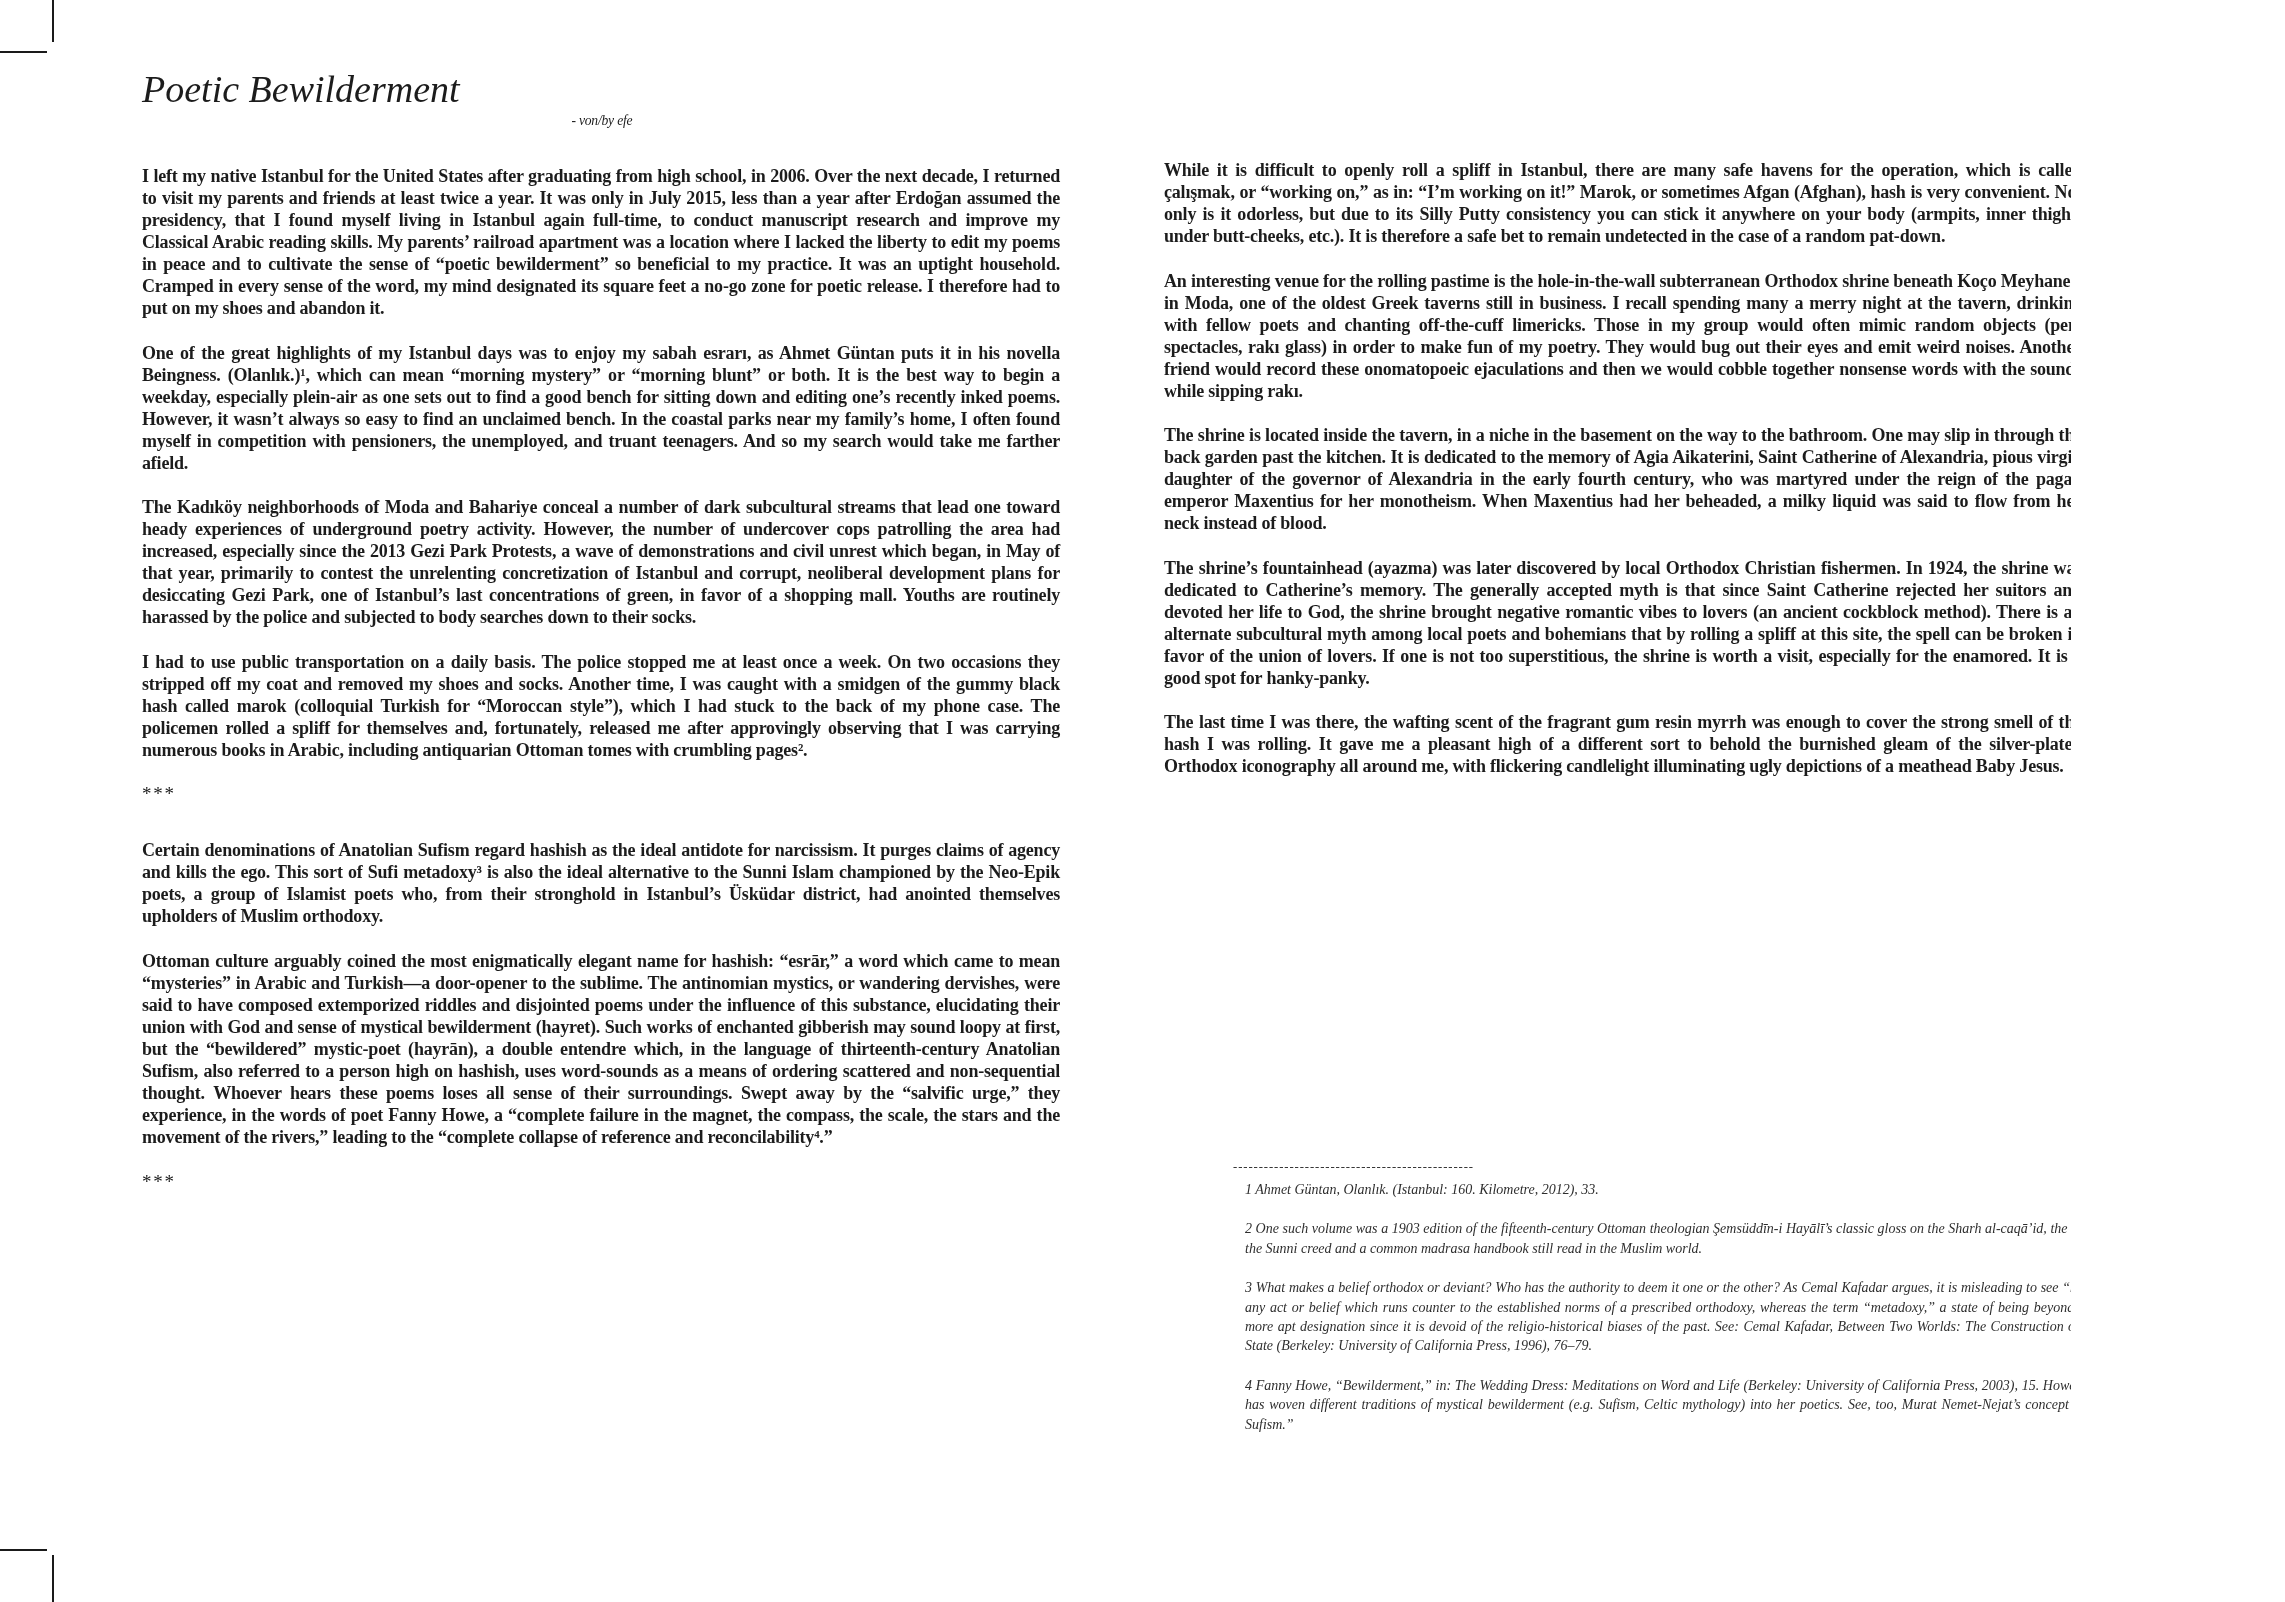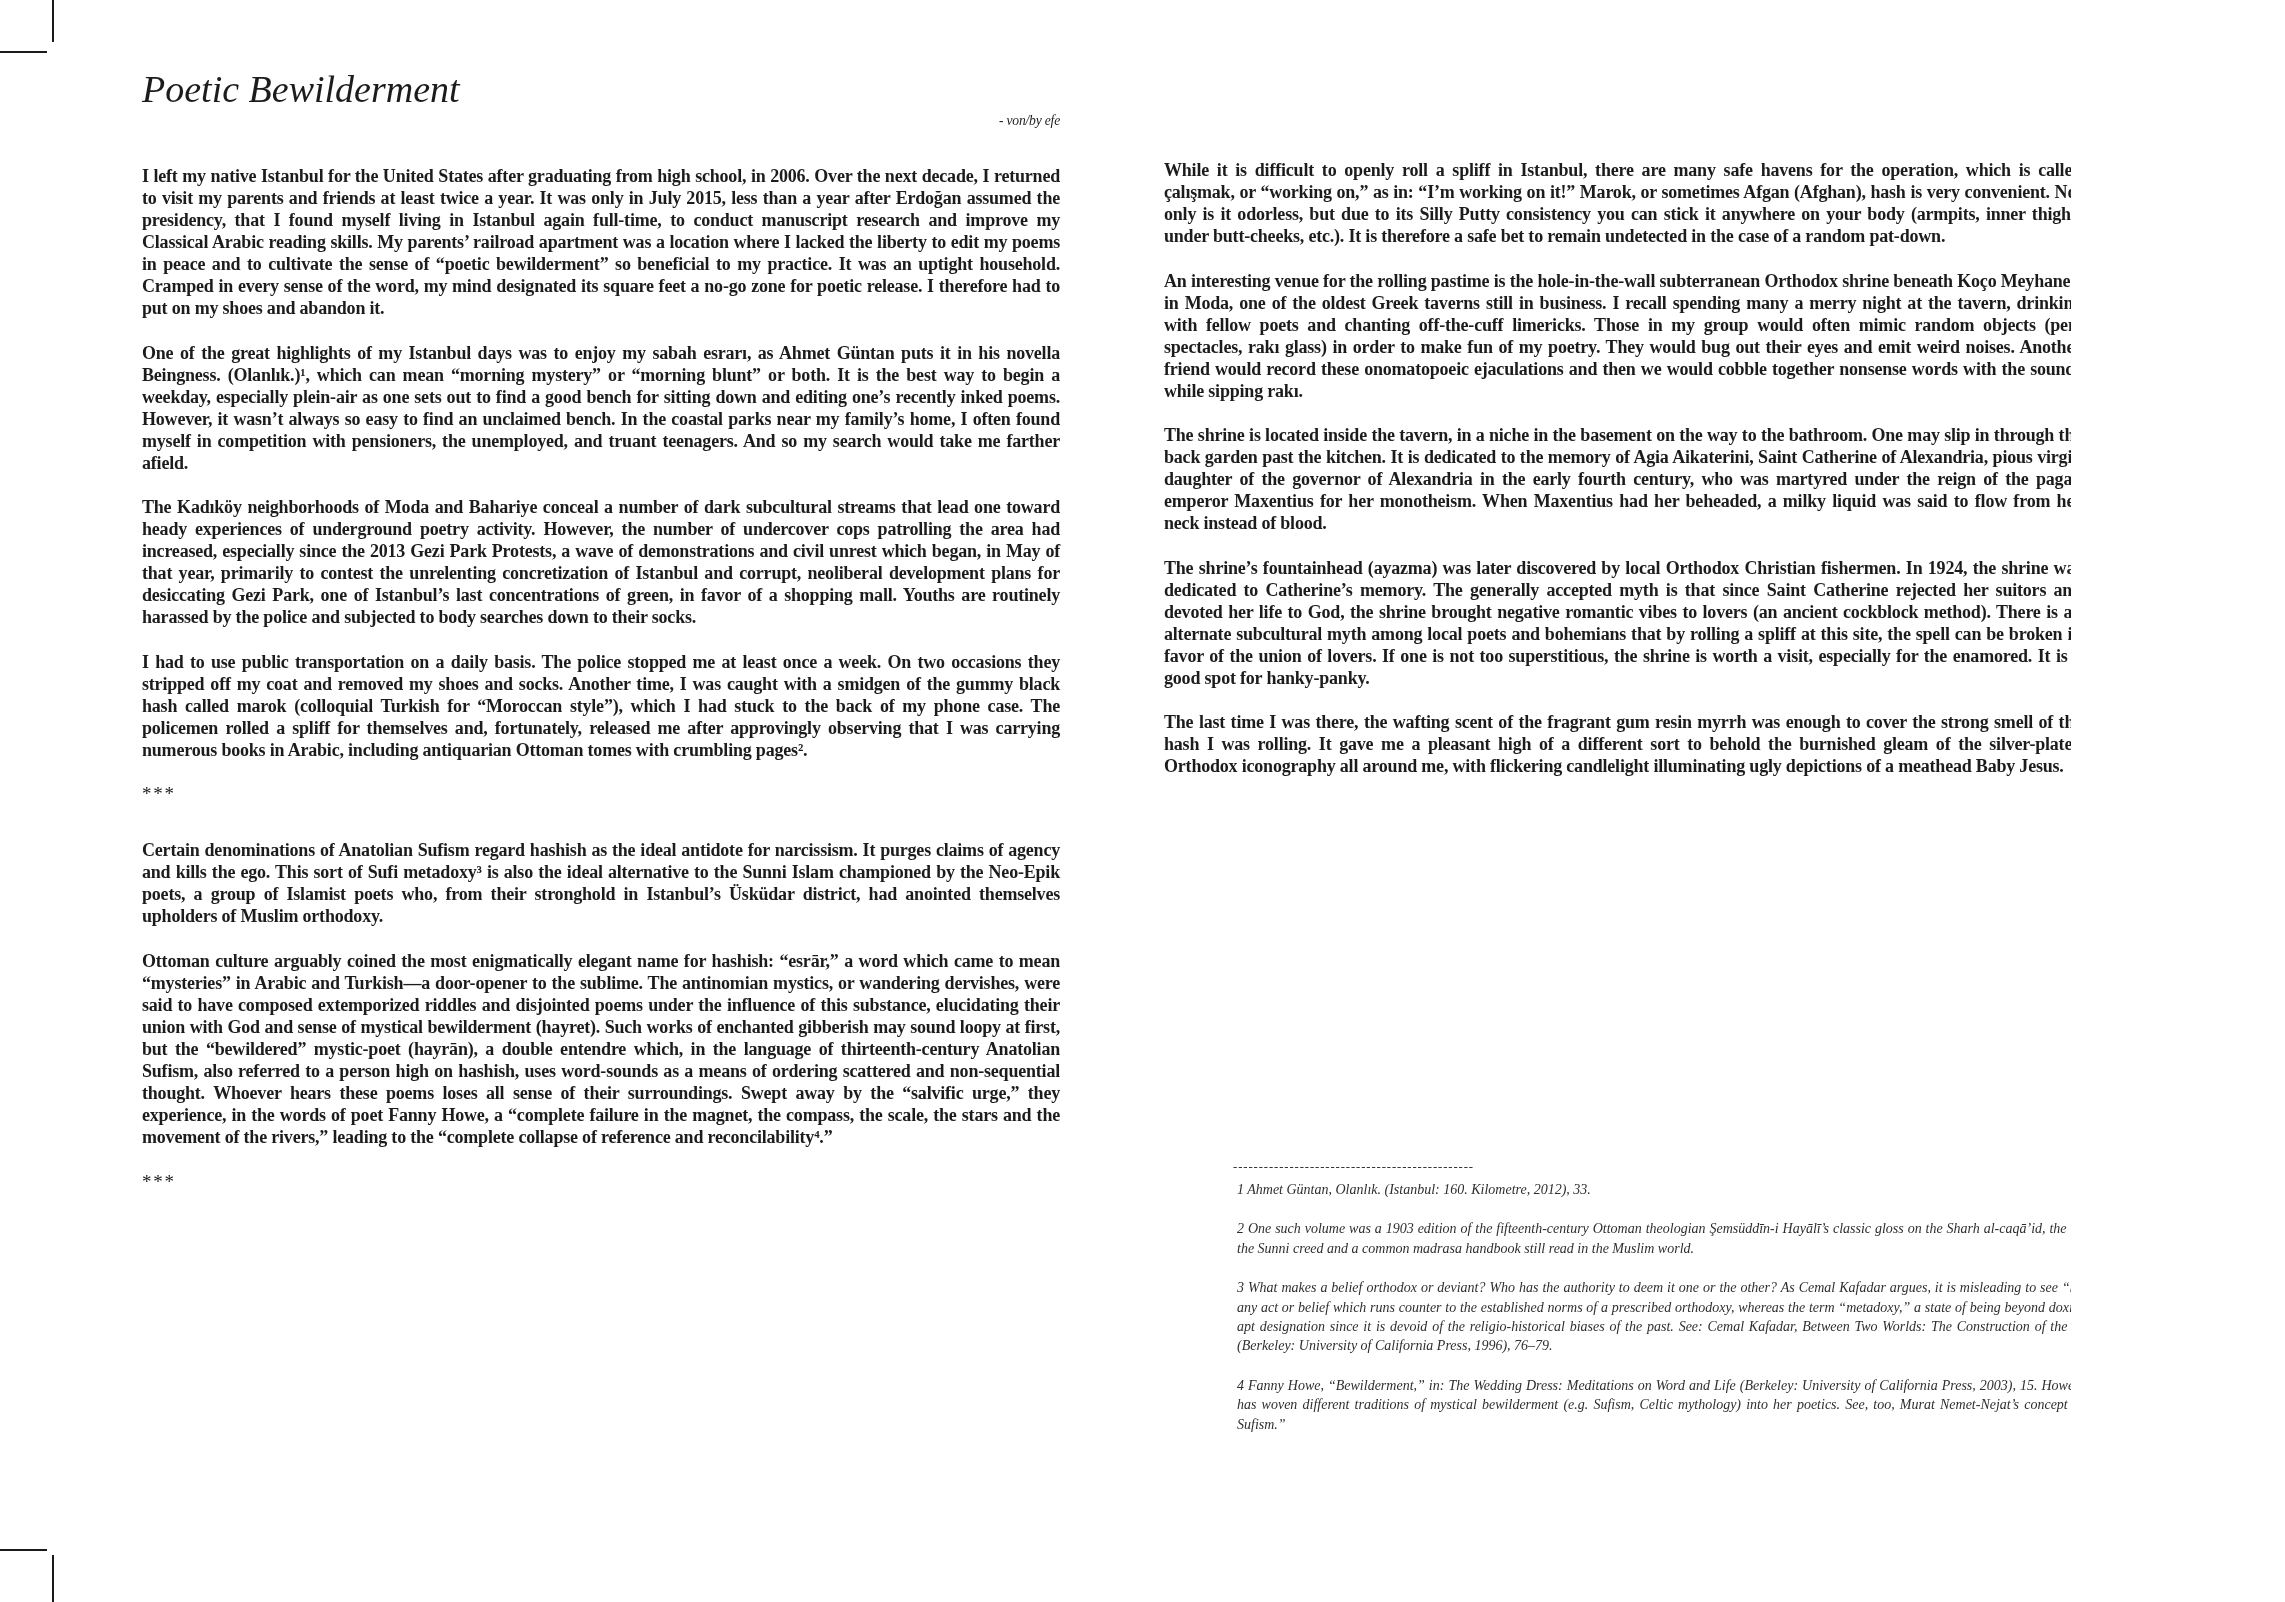--- a/index.html
+++ b/index.html
@@ -40,21 +40,21 @@
     line-height: 43px;
     margin: 0;
     letter-spacing: 0;
     text-align: left;
   }
   .byline {
     font-style: italic;
     font-size: 13.6px;
     line-height: 16.3px;
     margin: 1.8px 0 36px 1.8px;
-    text-align: right;
+    text-align: center;
   }
   .sep {
     text-align: left;
     letter-spacing: 1.8px;
     font-size: 19px;
     margin: 11px 0 34px 0;
   }
   .footnotes {
     position: absolute;
     left: 1233px;
@@ -69,21 +69,21 @@
   .footnotes .rule {
     font-style: normal;
     font-size: 12.7px;
     letter-spacing: 0.9px;
     line-height: 12.7px;
     margin: 0 0 7.2px 0;
     text-align: left;
     white-space: nowrap;
     overflow: hidden;
   }
-  .footnotes p { margin: 0 0 20px 4px; }
+  .footnotes p { margin: 0 0 20px 12px; }
 </style>
 </head>
 <body>
 
 <div class="sheet">
 
   <div class="crop v" style="left:52px;  top:0;"></div>
   <div class="crop h" style="left:0;     top:51px;"></div>
   <div class="crop v" style="left:2232px;top:0;"></div>
   <div class="crop h" style="left:2239px;top:51px;"></div>

